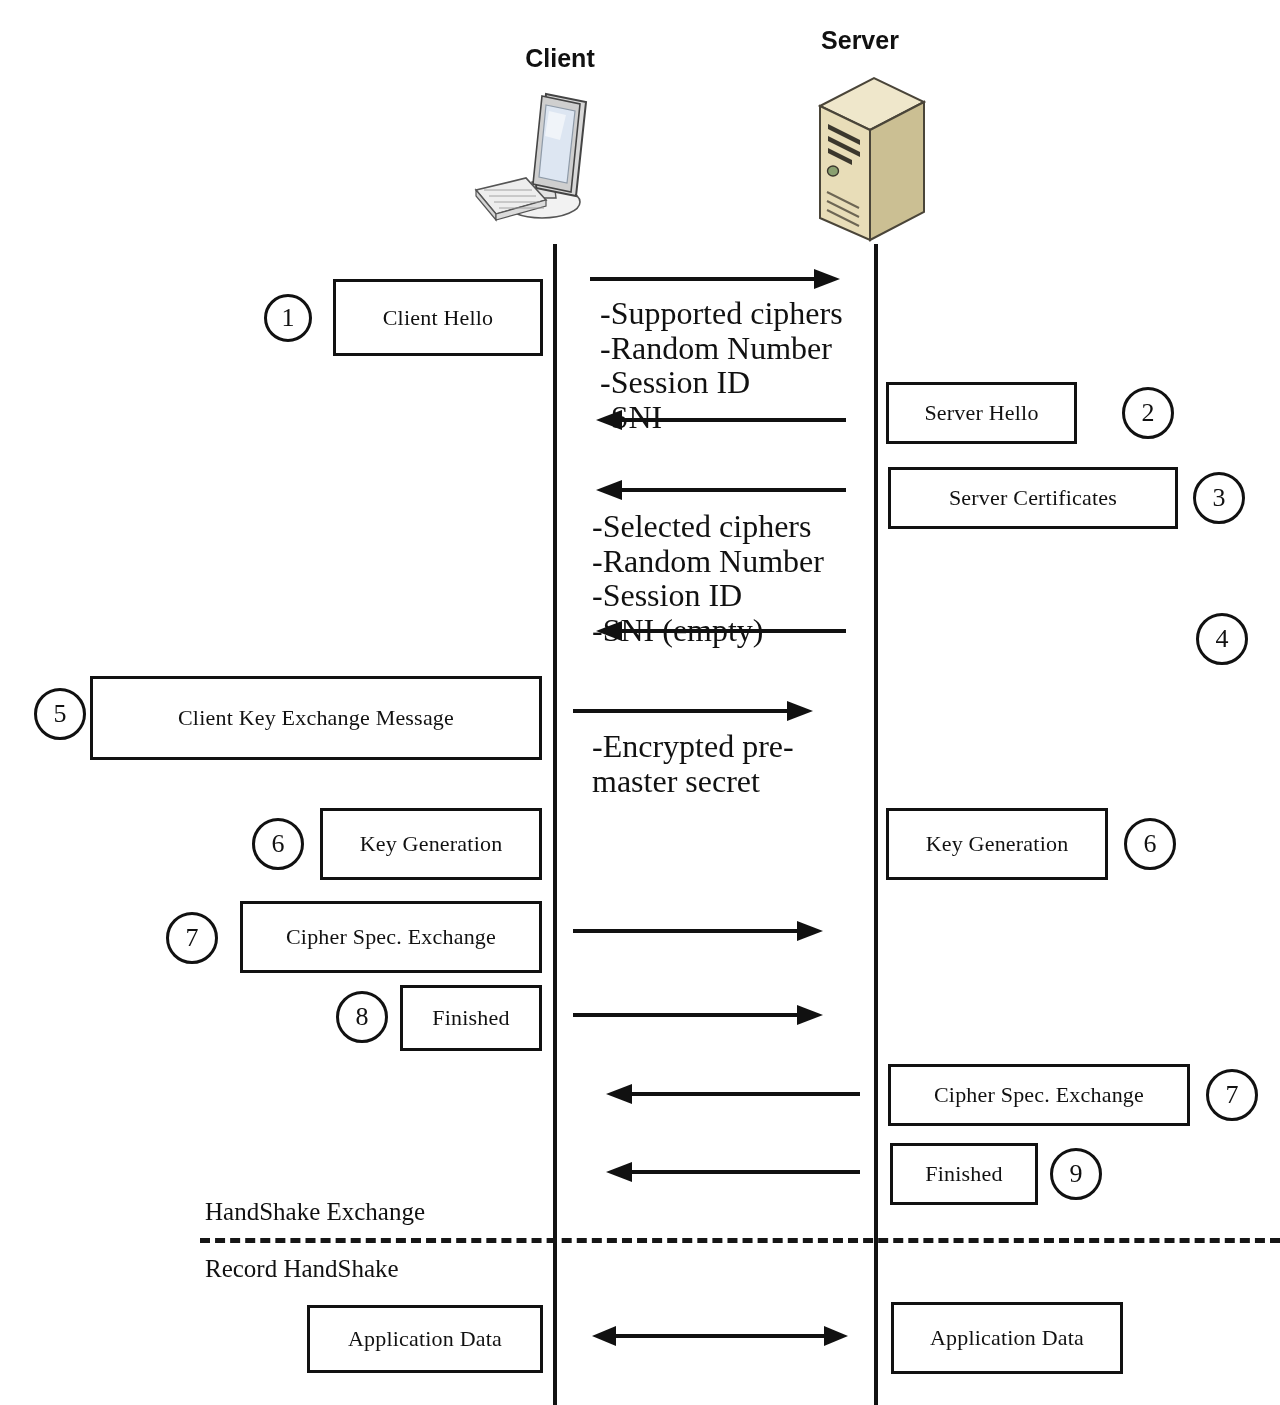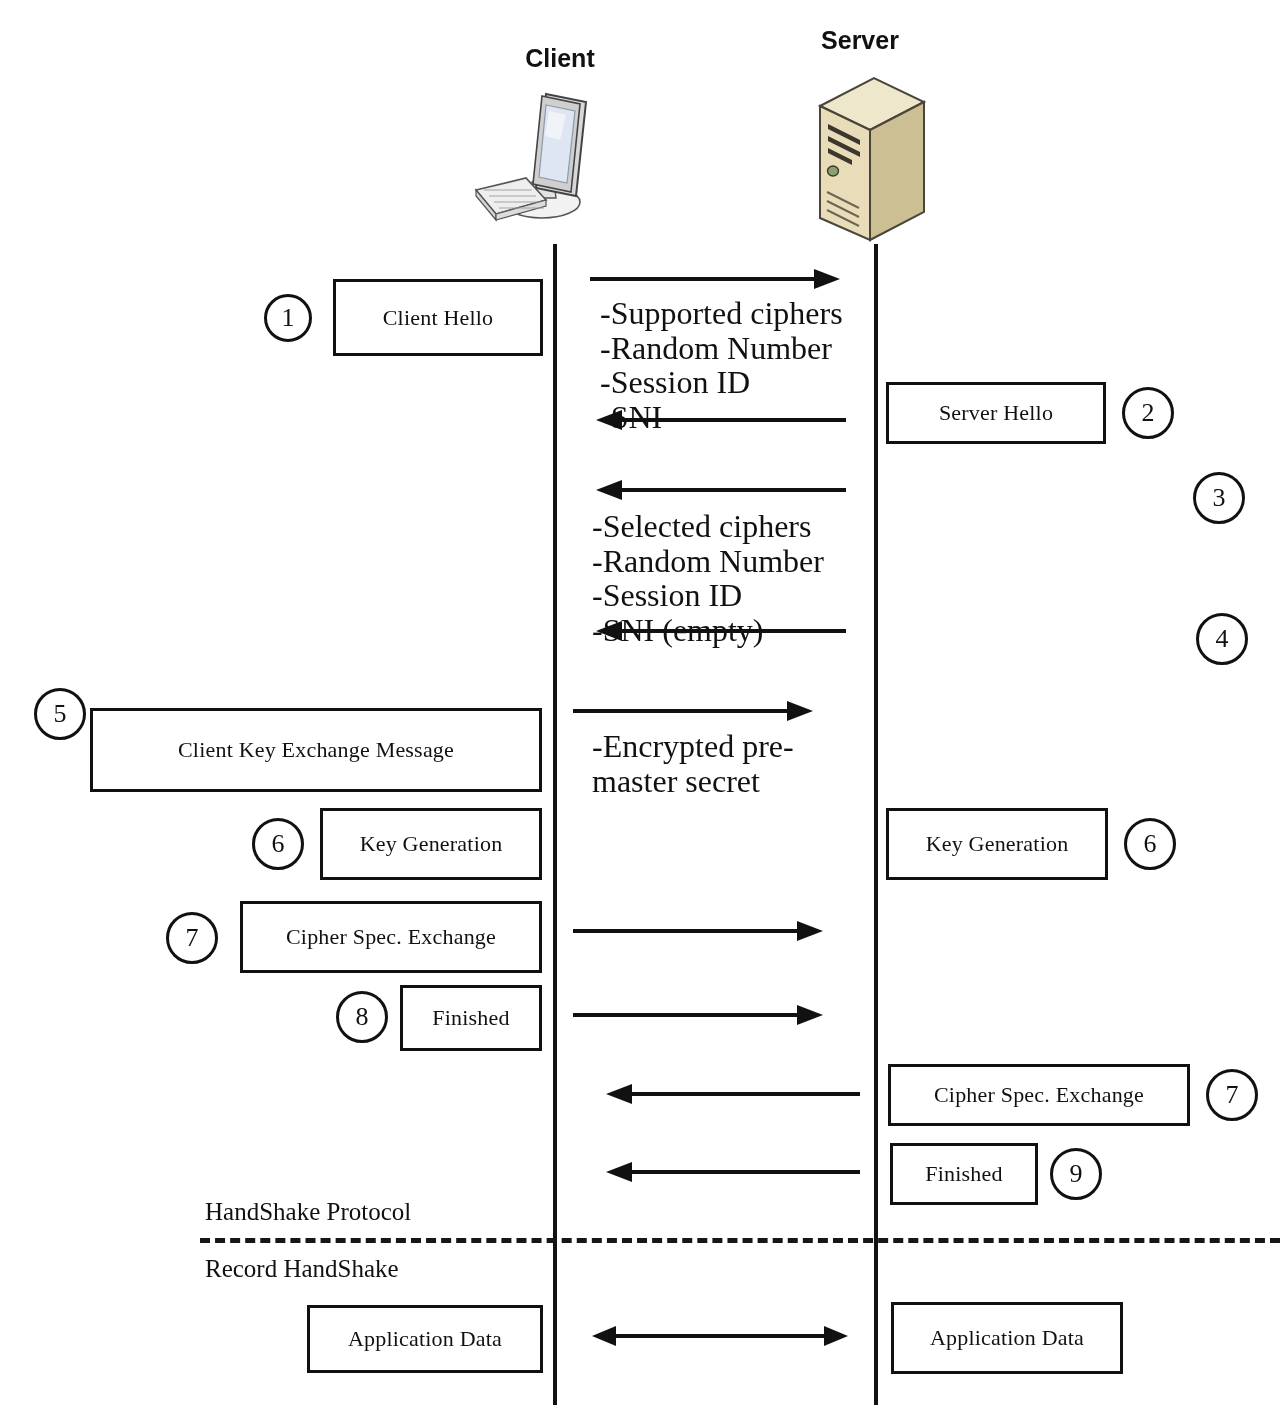--- a/index.html
+++ b/index.html
@@ -176,48 +176,49 @@
 -Session ID
 -SNI</div>
 
   <div class="arrow" style="left:596px; top:409px;">
     <svg width="250" height="22">
       <line x1="24" y1="11" x2="250" y2="11" stroke="#111" stroke-width="4"></line>
       <polygon points="26,1 0,11 26,21" fill="#111"></polygon>
     </svg>
   </div>
 
-  <div class="msgbox" style="left:886px; top:382px; width:220px; height:62px;">Server Hello</div>
+  <div class="msgbox" style="left:886px; top:382px; width:191px; height:62px;">Server Hello</div>
   <div class="stepnum" style="left:1122px; top:387px; width:52px; height:52px;">2</div>
 
   <div class="arrow" style="left:596px; top:479px;">
     <svg width="250" height="22">
       <line x1="24" y1="11" x2="250" y2="11" stroke="#111" stroke-width="4"></line>
       <polygon points="26,1 0,11 26,21" fill="#111"></polygon>
     </svg>
   </div>
 
+  <div class="msgbox" style="left:888px; top:467px; width:290px; height:62px;">Server Certificates</div>
   <div class="stepnum" style="left:1193px; top:472px; width:52px; height:52px;">3</div>
 
   <div class="annot" style="left:592px; top:509px;">-Selected ciphers
 -Random Number
 -Session ID
 -SNI (empty)</div>
 
   <div class="arrow" style="left:596px; top:620px;">
     <svg width="250" height="22">
       <line x1="24" y1="11" x2="250" y2="11" stroke="#111" stroke-width="4"></line>
       <polygon points="26,1 0,11 26,21" fill="#111"></polygon>
     </svg>
   </div>
 
   <div class="stepnum" style="left:1196px; top:613px; width:52px; height:52px;">4</div>
 
   <div class="stepnum" style="left:34px; top:688px; width:52px; height:52px;">5</div>
-  <div class="msgbox" style="left:90px; top:676px; width:452px; height:84px;margin-top:32px;">Client Key Exchange Message</div>
+  <div class="msgbox" style="left:90px; top:676px; width:452px; height:84px;">Client Key Exchange Message</div>
 
   <div class="arrow" style="left:573px; top:700px;">
     <svg width="242" height="22">
       <line x1="0" y1="11" x2="218" y2="11" stroke="#111" stroke-width="4"></line>
       <polygon points="214,1 240,11 214,21" fill="#111"></polygon>
     </svg>
   </div>
 
   <div class="annot" style="left:592px; top:729px;">-Encrypted pre-
 master secret</div>
@@ -261,21 +262,21 @@
   <div class="arrow" style="left:606px; top:1161px;">
     <svg width="254" height="22">
       <line x1="24" y1="11" x2="254" y2="11" stroke="#111" stroke-width="4"></line>
       <polygon points="26,1 0,11 26,21" fill="#111"></polygon>
     </svg>
   </div>
 
   <div class="msgbox" style="left:890px; top:1143px; width:148px; height:62px;">Finished</div>
   <div class="stepnum" style="left:1050px; top:1148px; width:52px; height:52px;">9</div>
 
-  <div class="section-label" style="left:205px; top:1198px;">HandShake Protocol</div>
+  <div class="section-label" style="left:205px; top:1198px;">HandShake Exchange</div>
 
   <div class="divider" style="left:200px; top:1238px; width:1080px;"></div>
 
   <div class="section-label" style="left:205px; top:1255px;">Record HandShake</div>
 
   <div class="msgbox" style="left:307px; top:1305px; width:236px; height:68px;">Application Data</div>
 
   <div class="arrow" style="left:592px; top:1325px;">
     <svg width="256" height="22">
       <line x1="22" y1="11" x2="234" y2="11" stroke="#111" stroke-width="4"></line>

